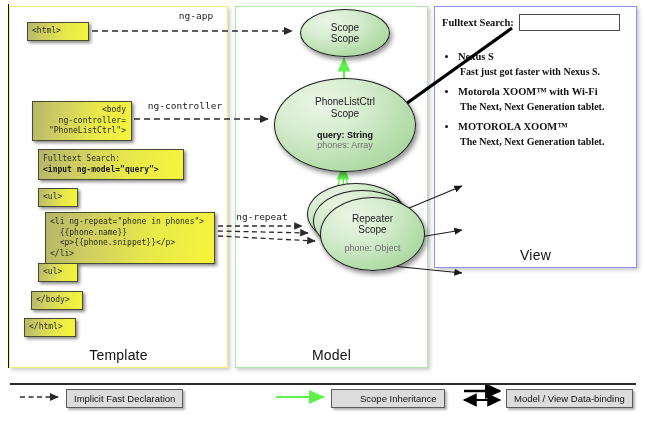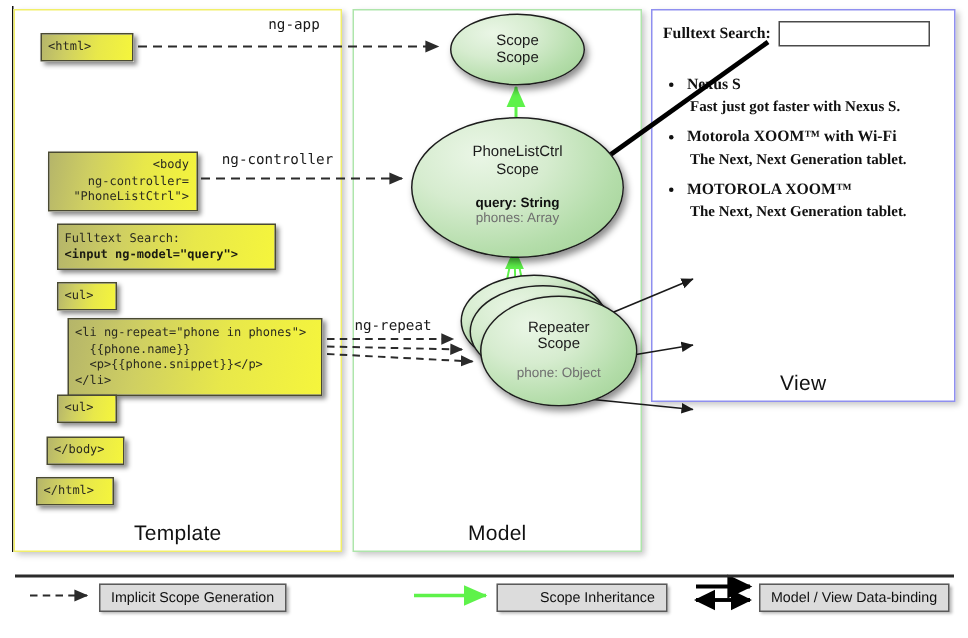--- a/index.html
+++ b/index.html
@@ -195,17 +195,17 @@
     </g>
     <g>
       <line x1="464" y1="391" x2="500" y2="391" stroke="#000" stroke-width="2.6" marker-end="url(#mk-thick)"></line>
       <line x1="500" y1="400" x2="464" y2="400" stroke="#000" stroke-width="2.2" marker-end="url(#mk-thick)"></line>
       <line x1="464" y1="400" x2="500" y2="400" stroke="#000" stroke-width="2.2" marker-end="url(#mk-thick)"></line>
     </g>
   </svg>
 
   <div class="legend-rule"></div>
 
-  <div class="lbox" style="left:66px;top:389px;">Implicit Scope Generation</div>
+  <div class="lbox" style="left:66px;top:389px;">Implicit Fast Declaration</div>
   <div class="lbox" style="left:331px;top:389px;padding-left:28px;">Scope Inheritance</div>
   <div class="lbox" style="left:506px;top:389px;">Model / View Data-binding</div>
 
 </div>
 
 </body></html>

